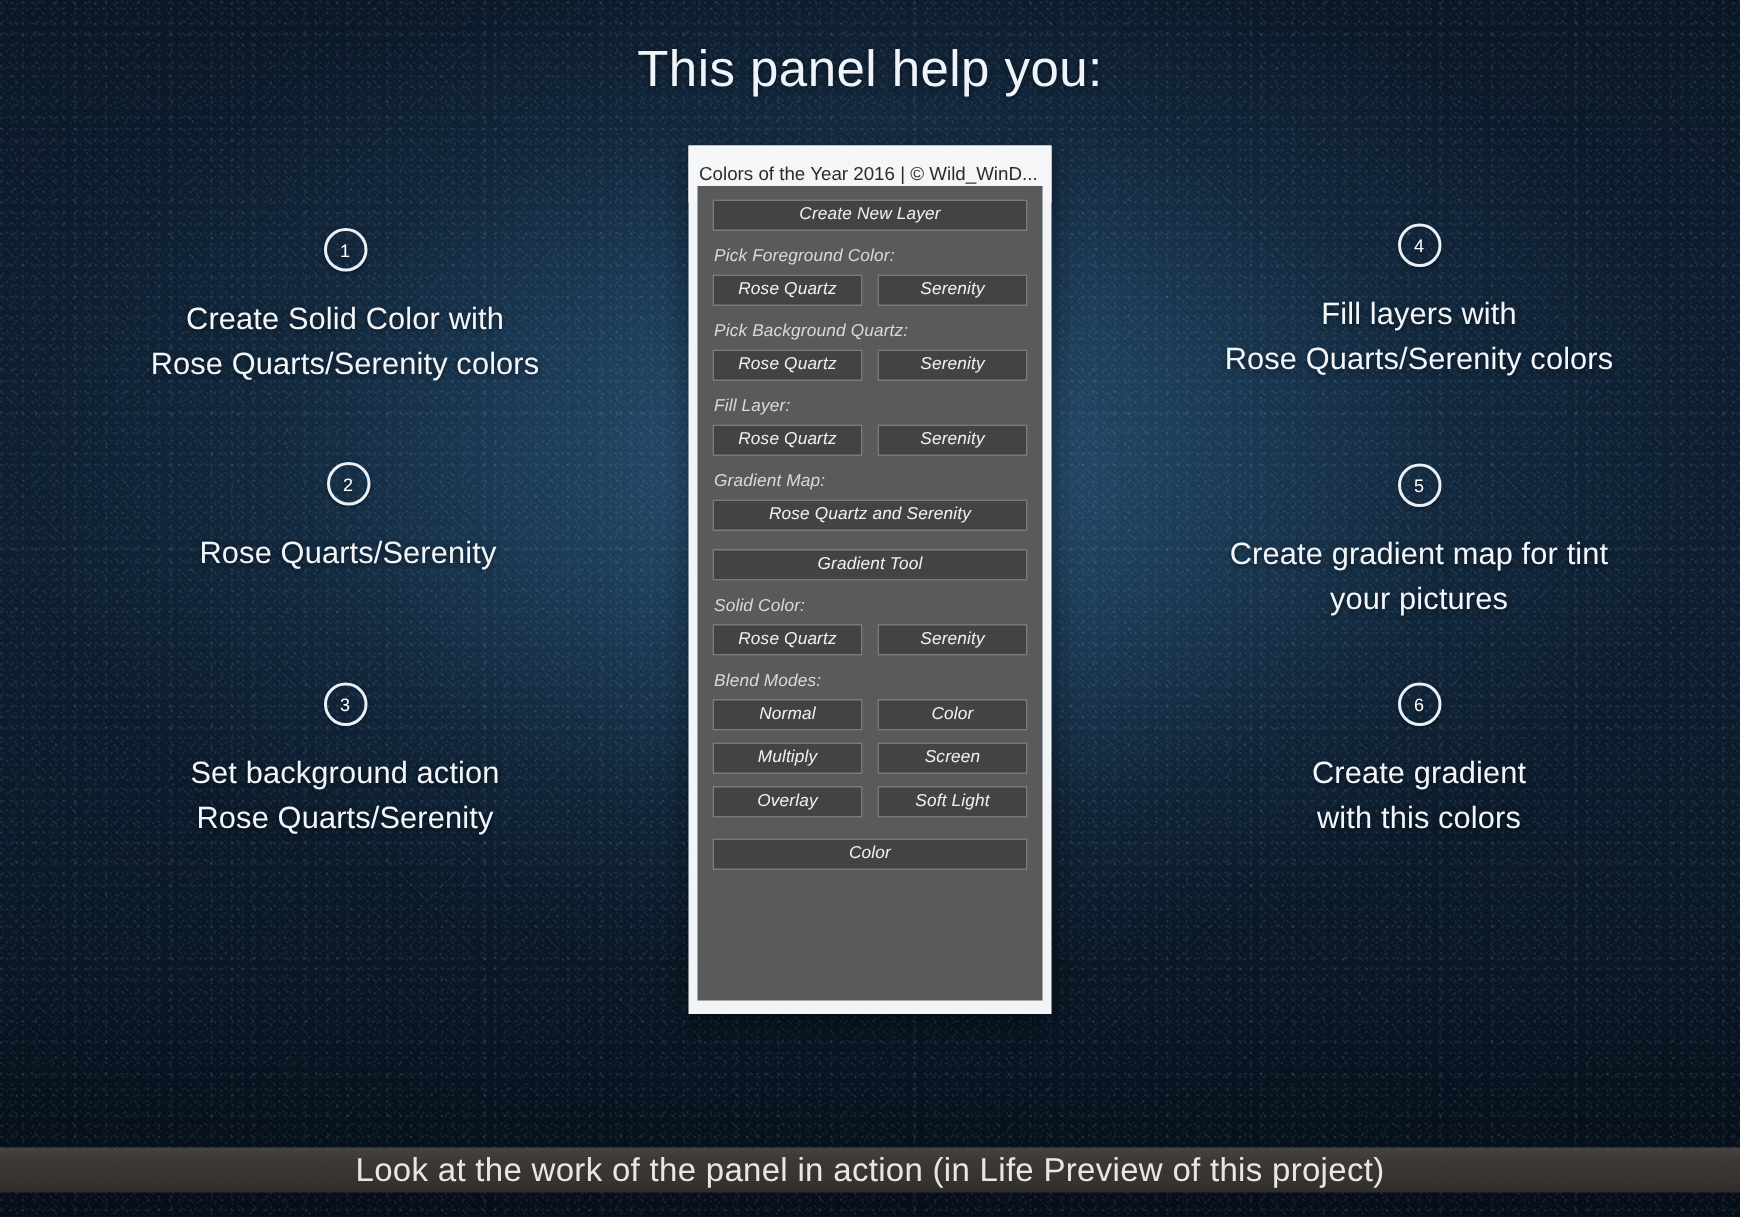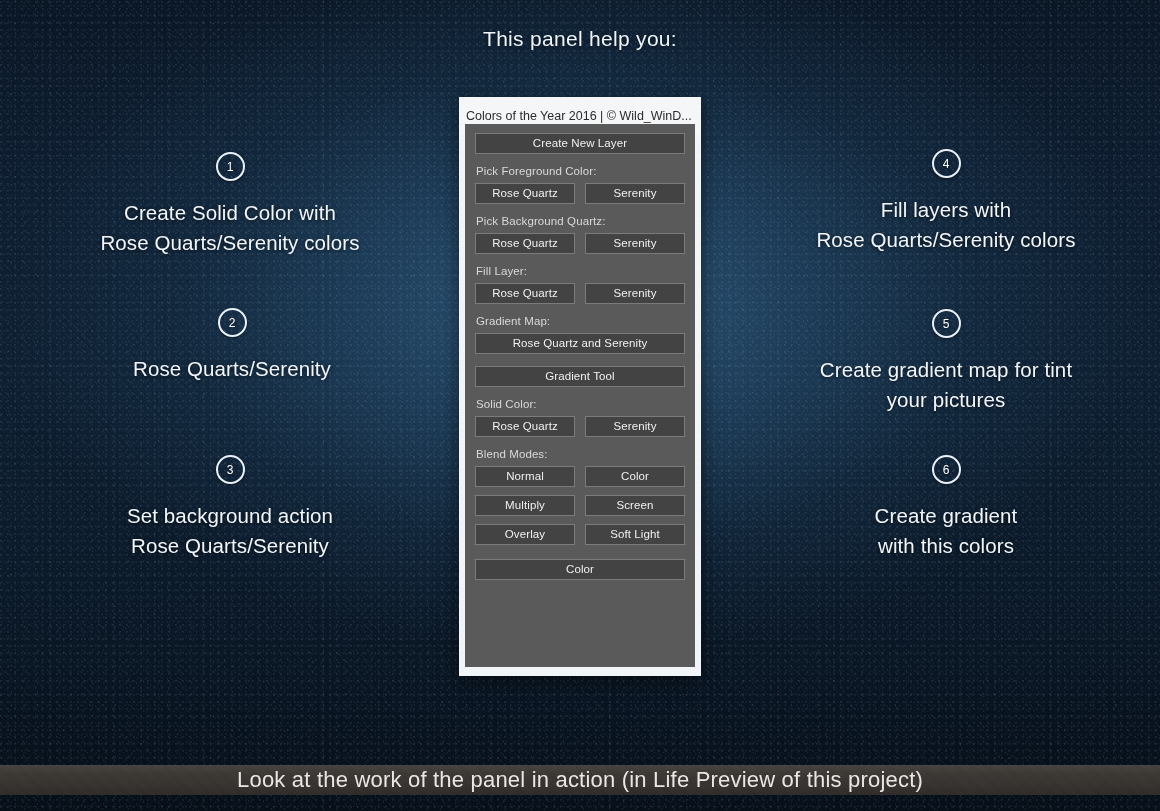--- a/index.html
+++ b/index.html
@@ -62,21 +62,21 @@
   }
 
   
   #headline {
     position: absolute;
     top: 27px;
     left: 0;
     width: 1160px;
     text-align: center;
     color: #eef4fa;
-    font-size: 21px;
+    font-size: 34px;
     font-weight: 300;
     letter-spacing: 0.3px;
     text-shadow: 0 1px 4px rgba(0,0,0,0.55);
   }
 
   
   .step {
     position: absolute;
     width: 340px;
     text-align: center;
@@ -138,20 +138,21 @@
     position: absolute;
     left: 6px;
     top: 27px;
     width: 230px;
     height: 543px;
     background: #5a5a5a;
     padding: 0;
   }
   .pb-inner {
     padding: 9px 10px 10px 10px;
+    font-style: italic;
   }
 
   .panel-label {
     color: #d9d9d9;
     font-size: 11.5px;
     font-weight: 400;
     margin: 11px 0 6px 1px;
     letter-spacing: 0.1px;
   }
 

